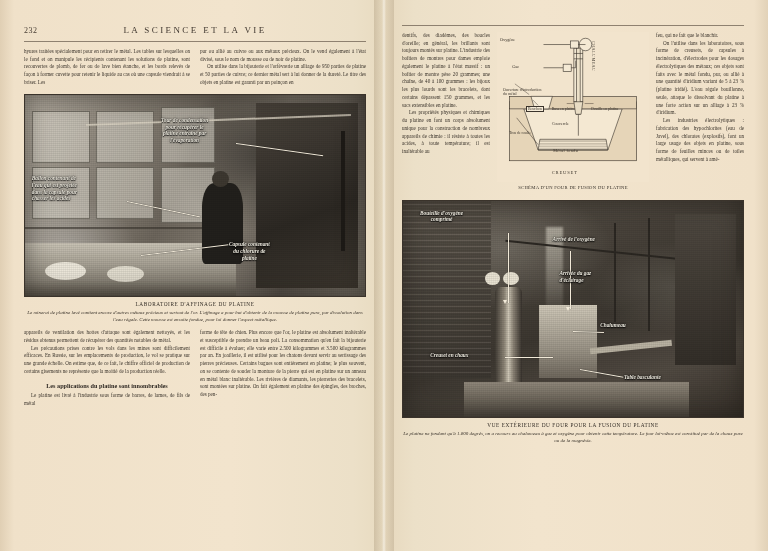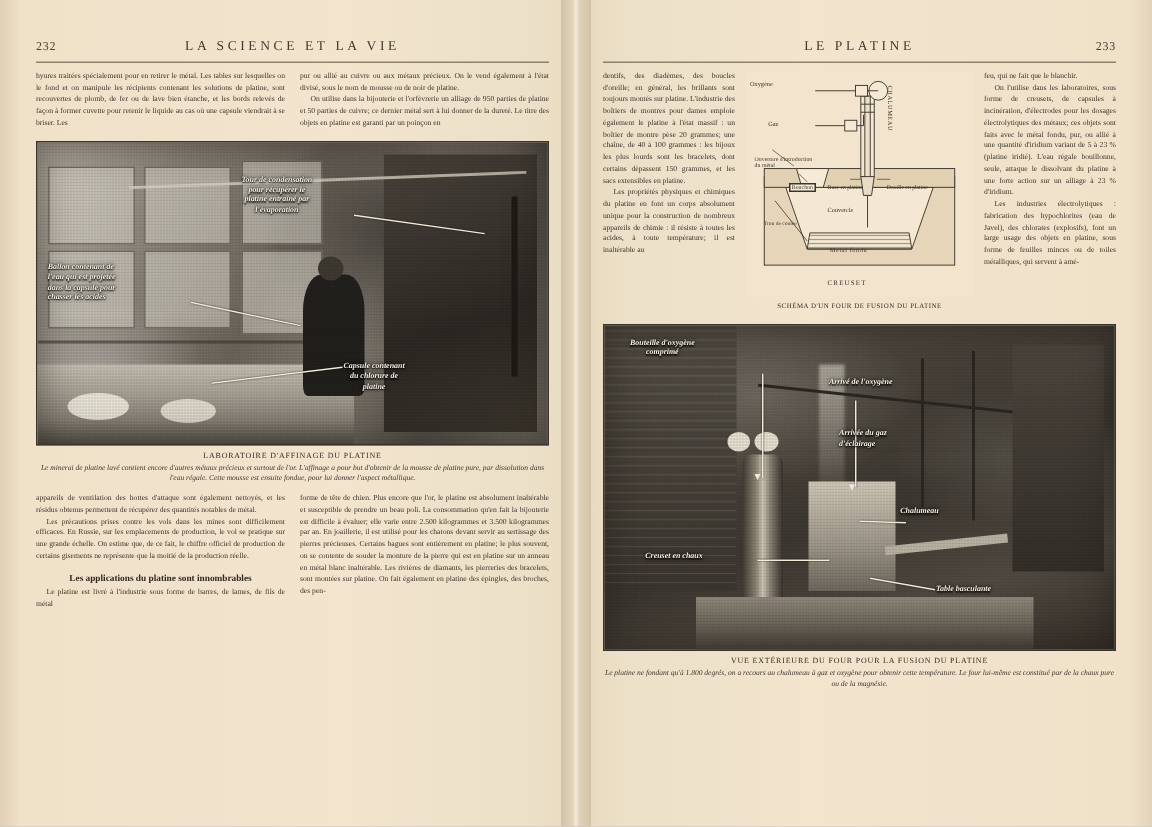--- a/index.html
+++ b/index.html
@@ -263,25 +263,20 @@
         <p class="body noind">forme de tête de chien. Plus encore que l'or, le platine est absolument inaltérable et susceptible de prendre un beau poli. La consommation qu'en fait la bijouterie est difficile à évaluer; elle varie entre 2.500 kilogrammes et 3.500 kilogrammes par an. En joaillerie, il est utilisé pour les chatons devant servir au sertissage des pierres précieuses. Certains bagues sont entièrement en platine; le plus souvent, on se contente de souder la monture de la pierre qui est en platine sur un anneau en métal blanc inaltérable. Les rivières de diamants, les pierreries des bracelets, sont montées sur platine. On fait également en platine des épingles, des broches, des pen-</p>
       </div>
     </div>
 
    </div>
   </div>
 
   <div class="page page-right">
    <div class="page-inner">
 
-    <div class="runhead">
-      <span class="folio" style="visibility:hidden">233</span>
-      <span class="runtitle">LE  PLATINE</span>
-      <span class="folio">233</span>
-    </div>
     <div class="rule"></div>
 
     <div class="col3">
       <div class="c-narrow">
         <p class="body noind">dentifs, des diadèmes, des boucles d'oreille; en général, les brillants sont toujours montés sur platine. L'industrie des boîtiers de montres pour dames emploie également le platine à l'état massif : un boîtier de montre pèse 20 grammes; une chaîne, de 40 à 100 grammes : les bijoux les plus lourds sont les bracelets, dont certains dépassent 150 grammes, et les sacs extensibles en platine.</p>
         <p class="body">Les propriétés physiques et chimiques du platine en font un corps absolument unique pour la construction de nombreux appareils de chimie : il résiste à toutes les acides, à toute température; il est inaltérable au</p>
       </div>
 
       <div style="flex:1;">
         <div class="sch">

